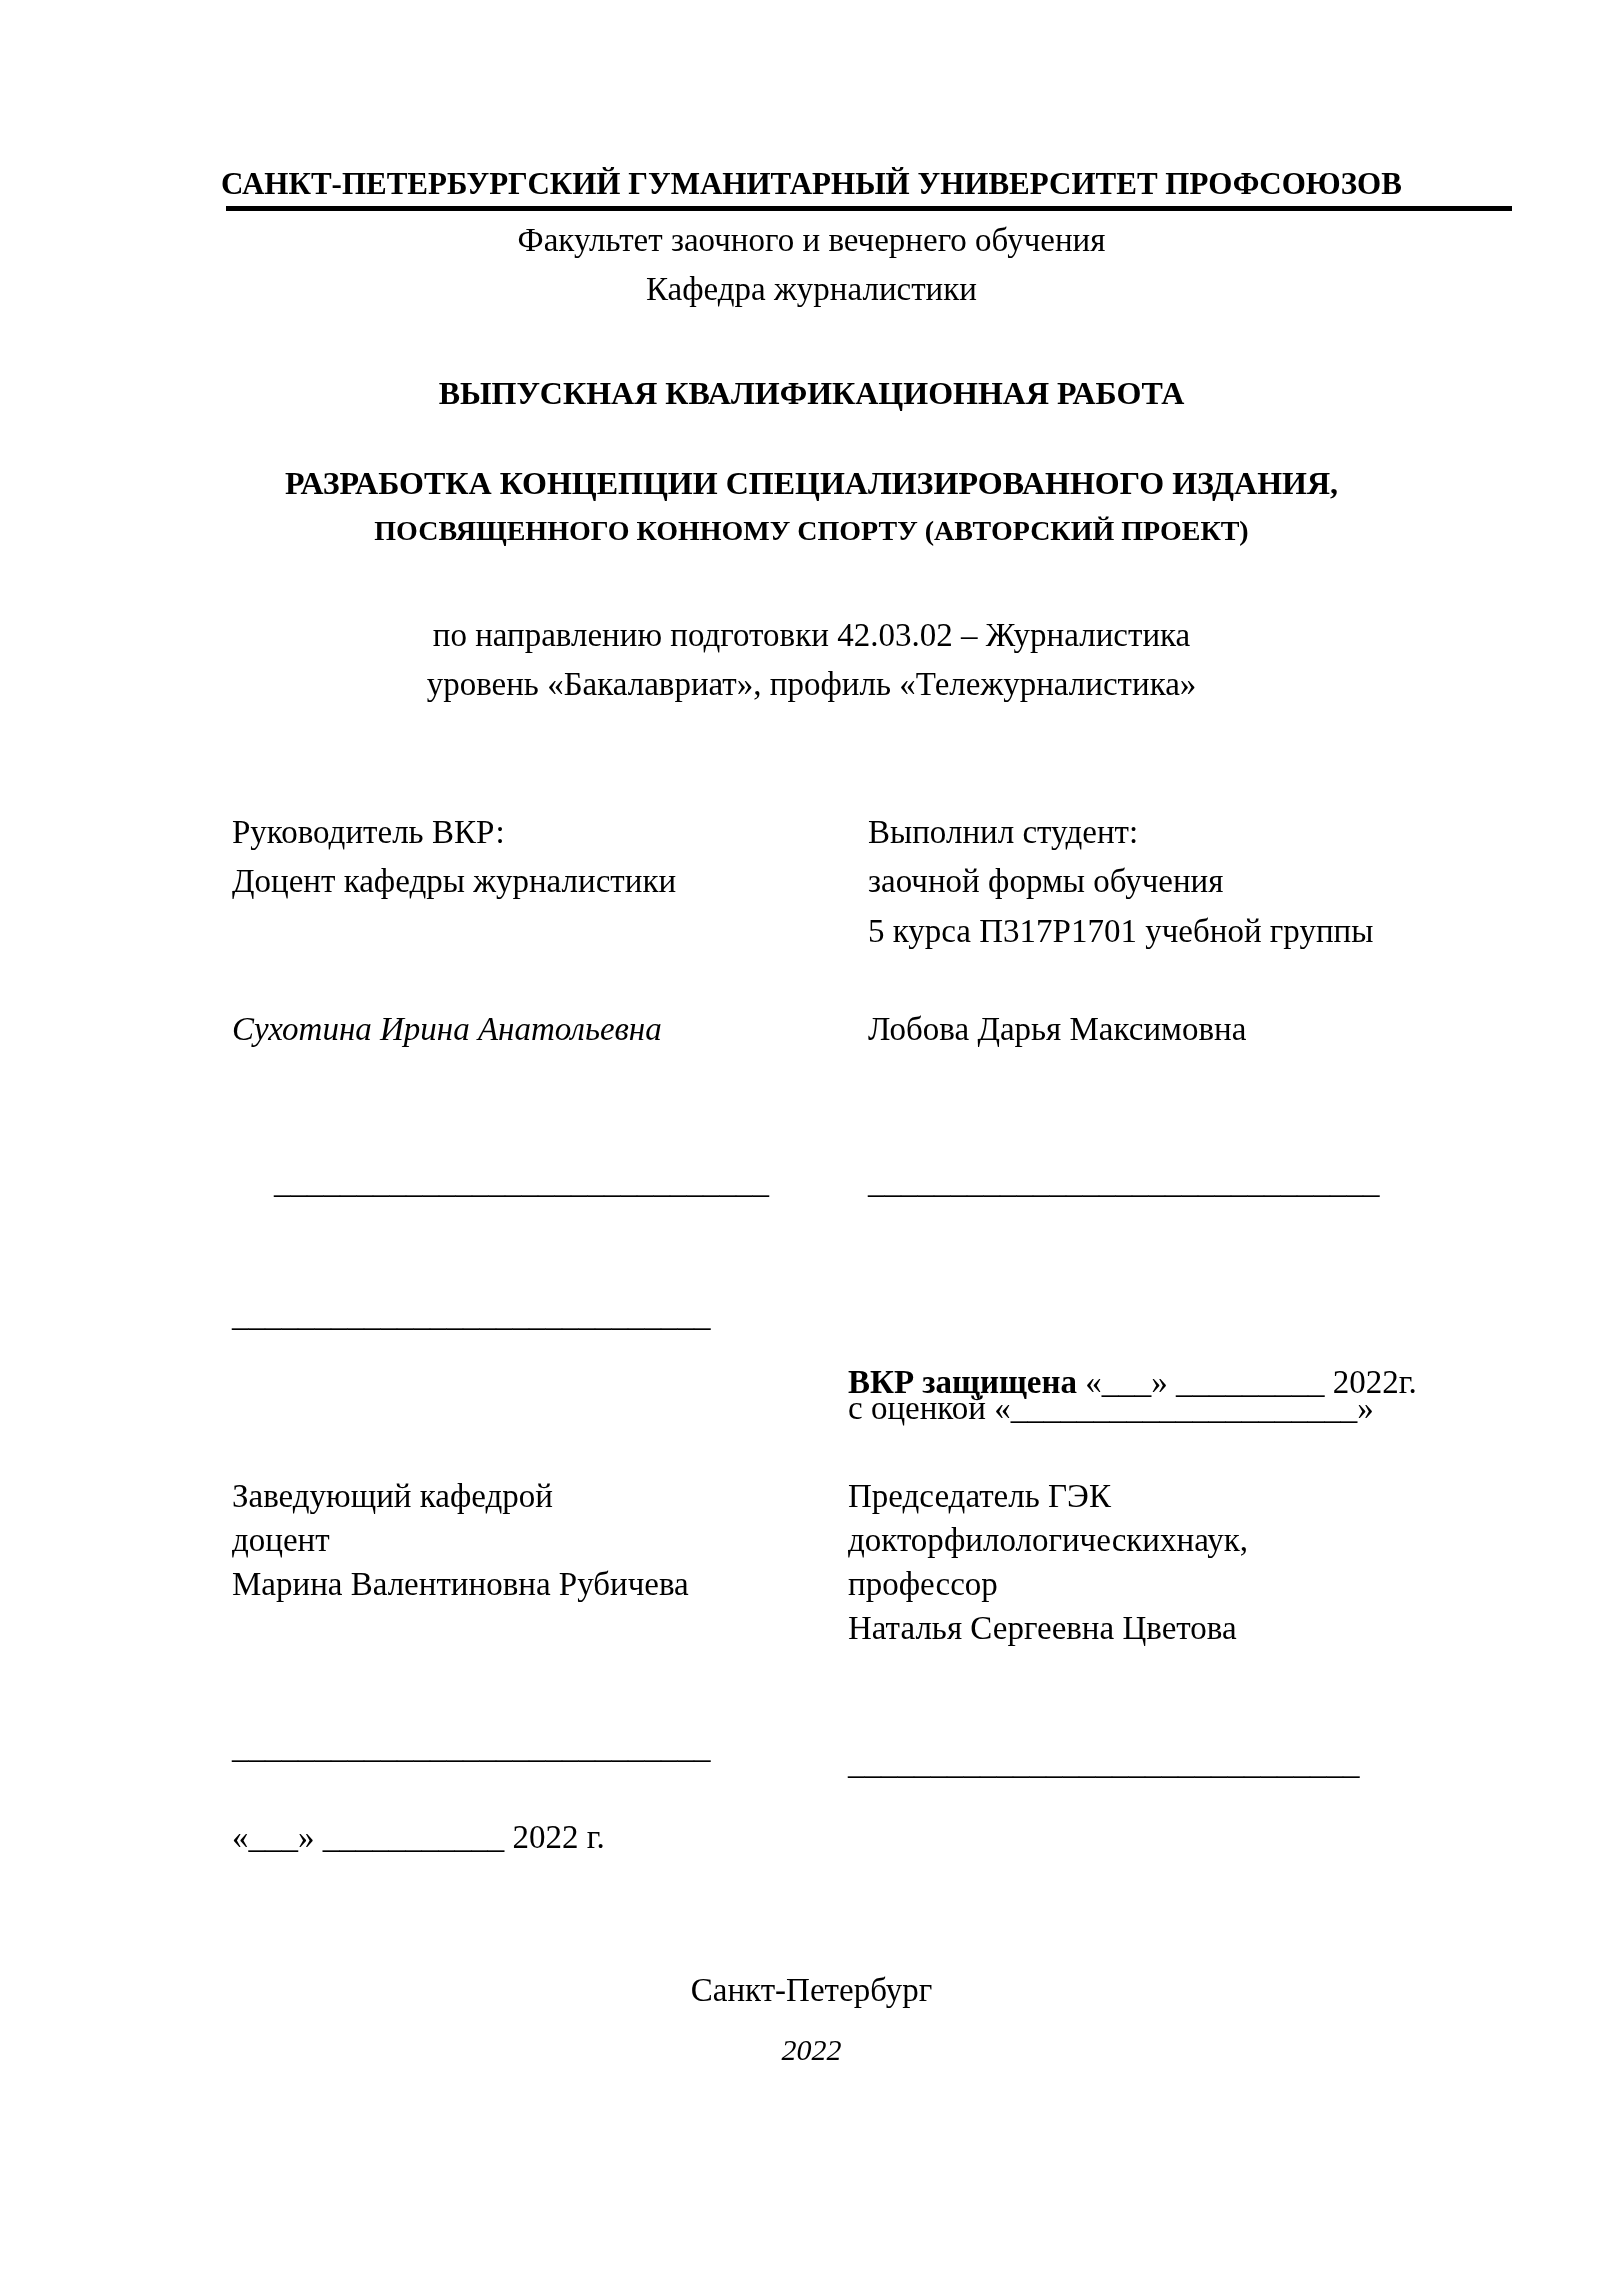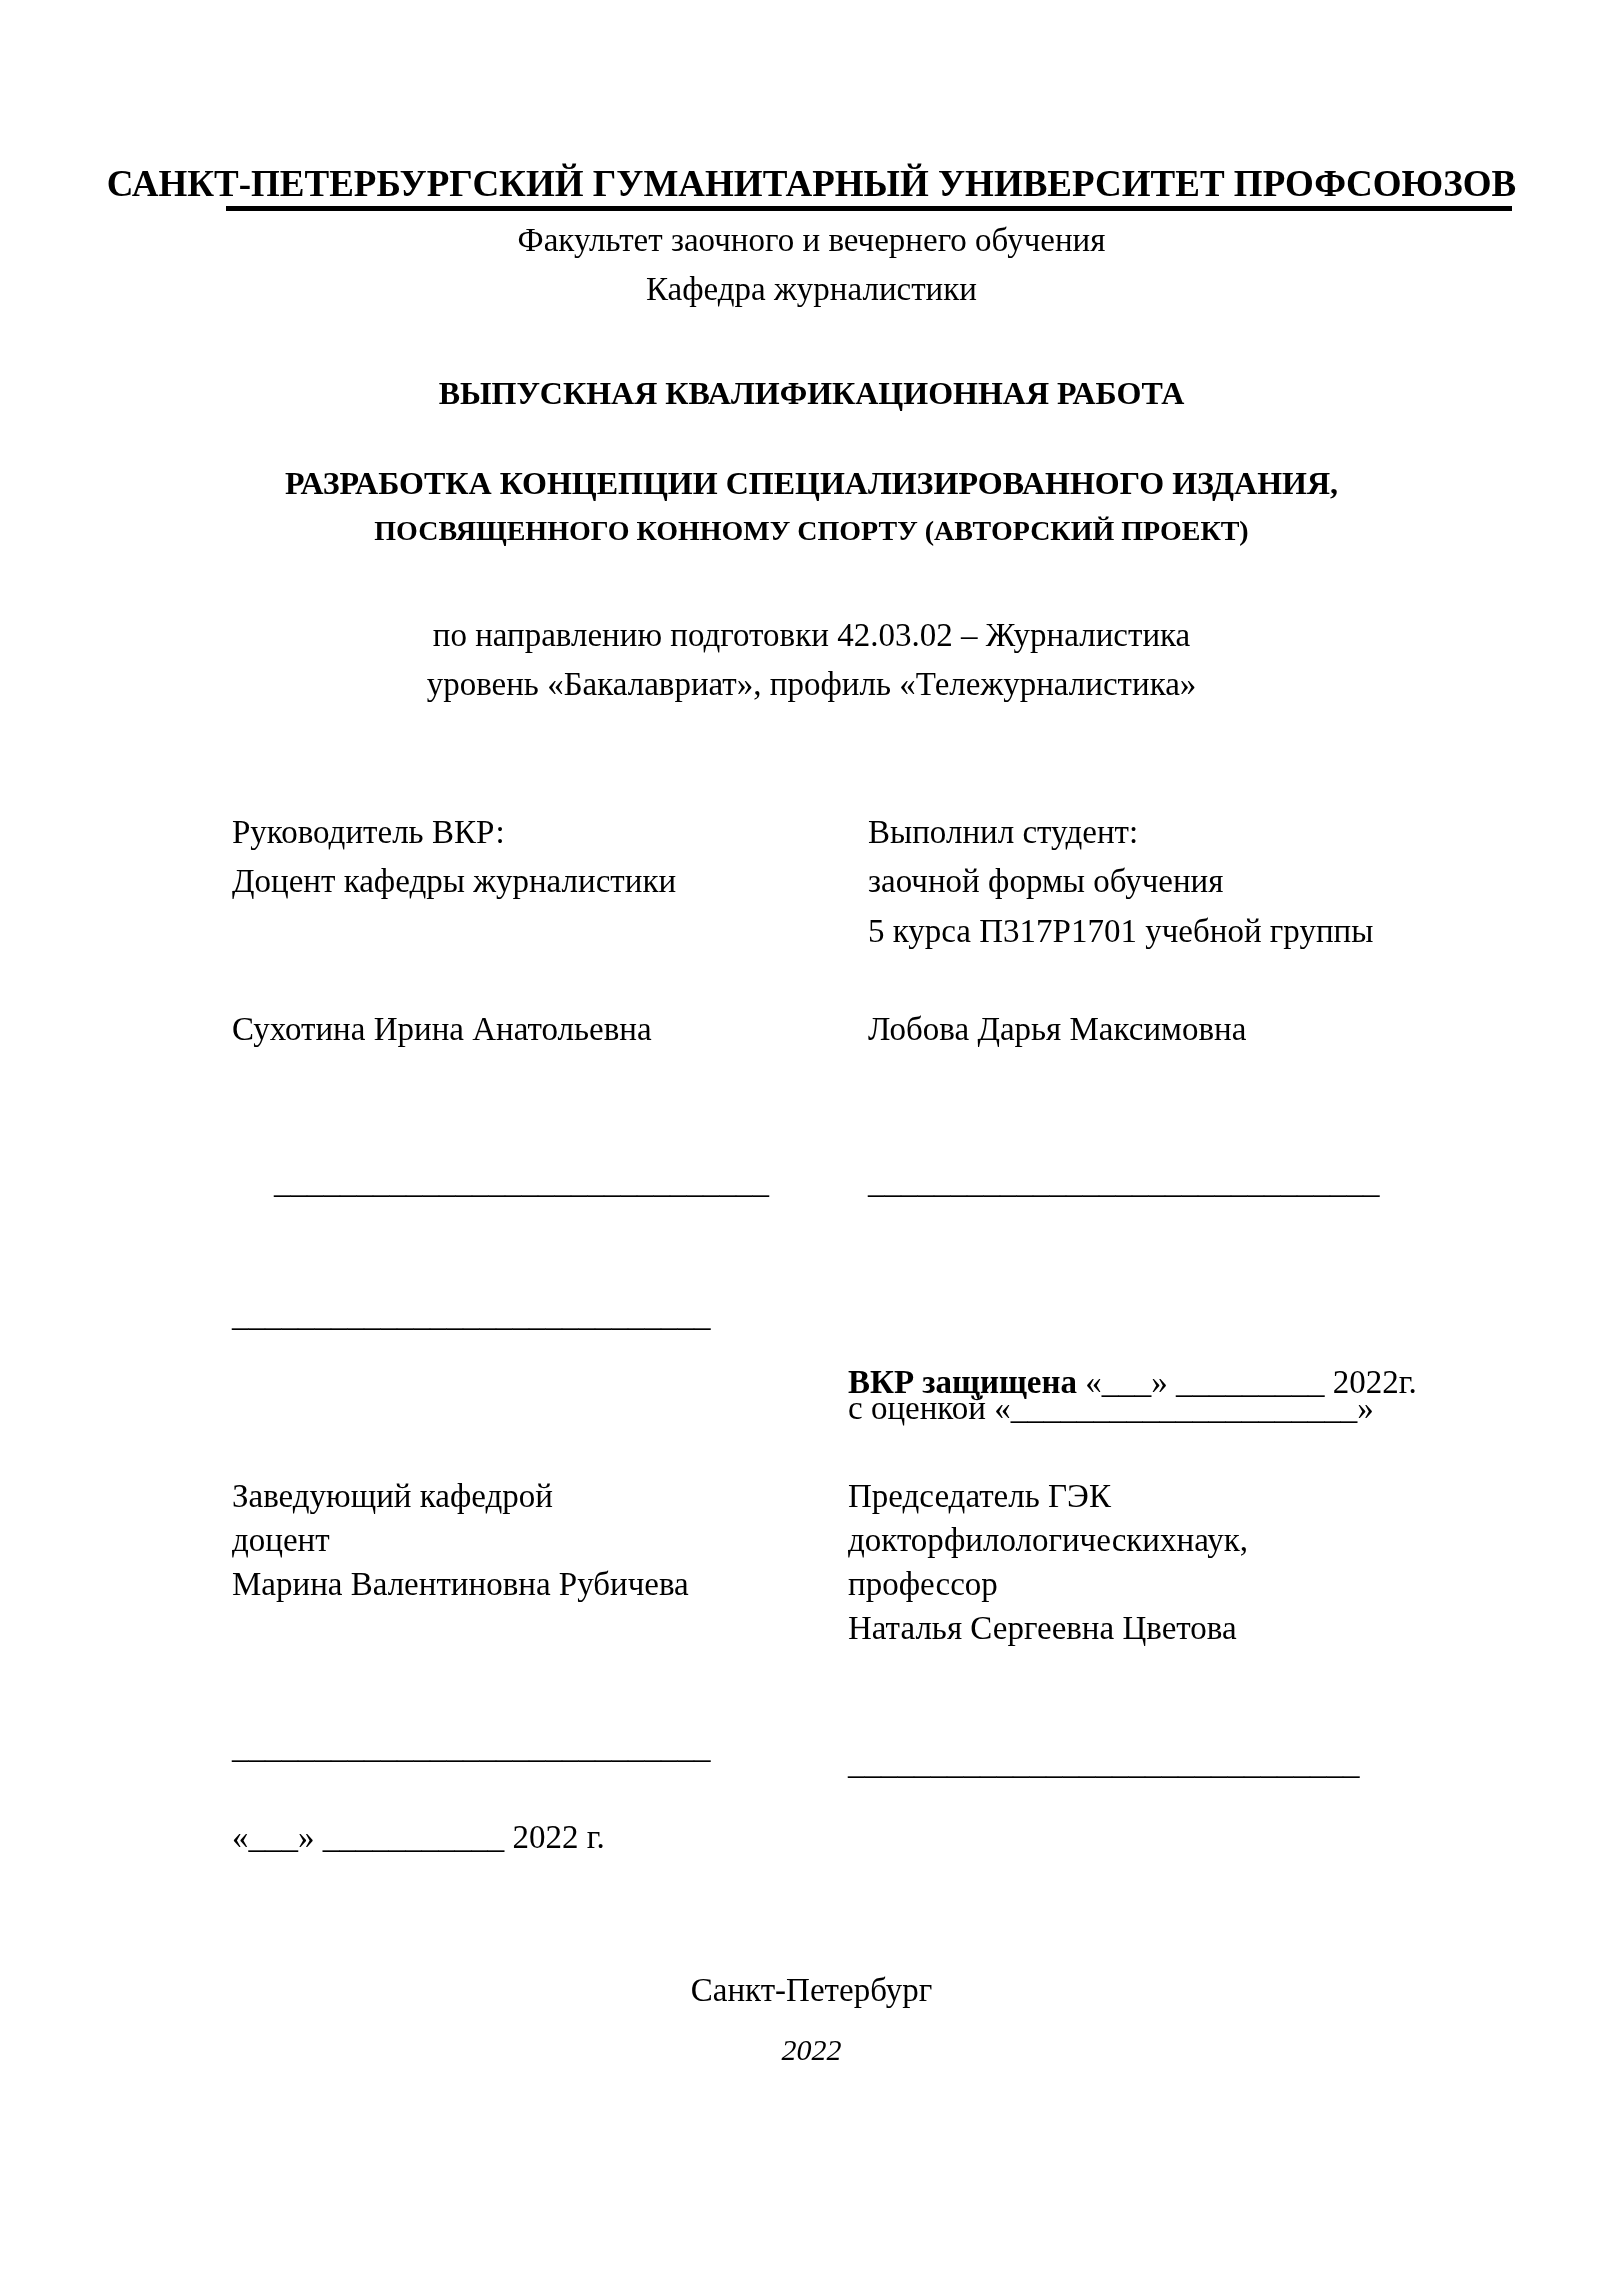--- a/index.html
+++ b/index.html
@@ -7,36 +7,36 @@
          font-family: "Liberation Serif", "DejaVu Serif", serif; color: #000; }
   .t { position: absolute; white-space: pre; font-size: 33px; line-height: 41px; }
   .c { left: 0; width: 1623px; text-align: center; }
   .b { font-weight: bold; }
   .rule { position: absolute; left: 226px; top: 206px; width: 1286px; height: 4.7px; background: #000; }
   .just { position: absolute; display: flex; font-size: 33px; line-height: 41px; }
 </style>
 </head>
 <body>
 
-<div class="t c b" style="top:163px; font-size:37px;">САНКТ-ПЕТЕРБУРГСКИЙ ГУМАНИТАРНЫЙ УНИВЕРСИТЕТ ПРОФСОЮЗОВ</div>
+<div class="t c b" style="top:163px; font-size:31px;">САНКТ-ПЕТЕРБУРГСКИЙ ГУМАНИТАРНЫЙ УНИВЕРСИТЕТ ПРОФСОЮЗОВ</div>
 <div class="rule"></div>
 <div class="t c" style="top:220px;">Факультет заочного и вечернего обучения</div>
 <div class="t c" style="top:269px;">Кафедра журналистики</div>
 
 <div class="t c b" style="top:373px; font-size:32px;">ВЫПУСКНАЯ КВАЛИФИКАЦИОННАЯ РАБОТА</div>
 
 <div class="t c b" style="top:463px; font-size:32px;">РАЗРАБОТКА КОНЦЕПЦИИ СПЕЦИАЛИЗИРОВАННОГО ИЗДАНИЯ,</div>
 <div class="t c b" style="top:510px; font-size:28px;">ПОСВЯЩЕННОГО КОННОМУ СПОРТУ (АВТОРСКИЙ ПРОЕКТ)</div>
 
 <div class="t c" style="top:615px;">по направлению подготовки 42.03.02 – Журналистика</div>
 <div class="t c" style="top:664px;">уровень «Бакалавриат», профиль «Тележурналистика»</div>
 
 <div class="t" style="left:232px; top:812px;">Руководитель ВКР:</div>
 <div class="t" style="left:232px; top:861px;">Доцент кафедры журналистики</div>
-<div class="t" style="left:232px; top:1009px;">Сухотина Ирина Анатольевна</div>
+<div class="t" style="left:232px; top:1009px;font-style:italic;">Сухотина Ирина Анатольевна</div>
 
 <div class="t" style="left:868px; top:812px;">Выполнил студент:</div>
 <div class="t" style="left:868px; top:861px;">заочной формы обучения</div>
 <div class="t" style="left:868px; top:911px;">5 курса П317Р1701 учебной группы</div>
 <div class="t" style="left:868px; top:1009px;">Лобова Дарья Максимовна</div>
 
 <div class="t" style="left:232px; top:1162px;margin-left:42px;">______________________________</div>
 <div class="t" style="left:868px; top:1162px;">_______________________________</div>
 
 <div class="t" style="left:232px; top:1295px;">_____________________________</div>

